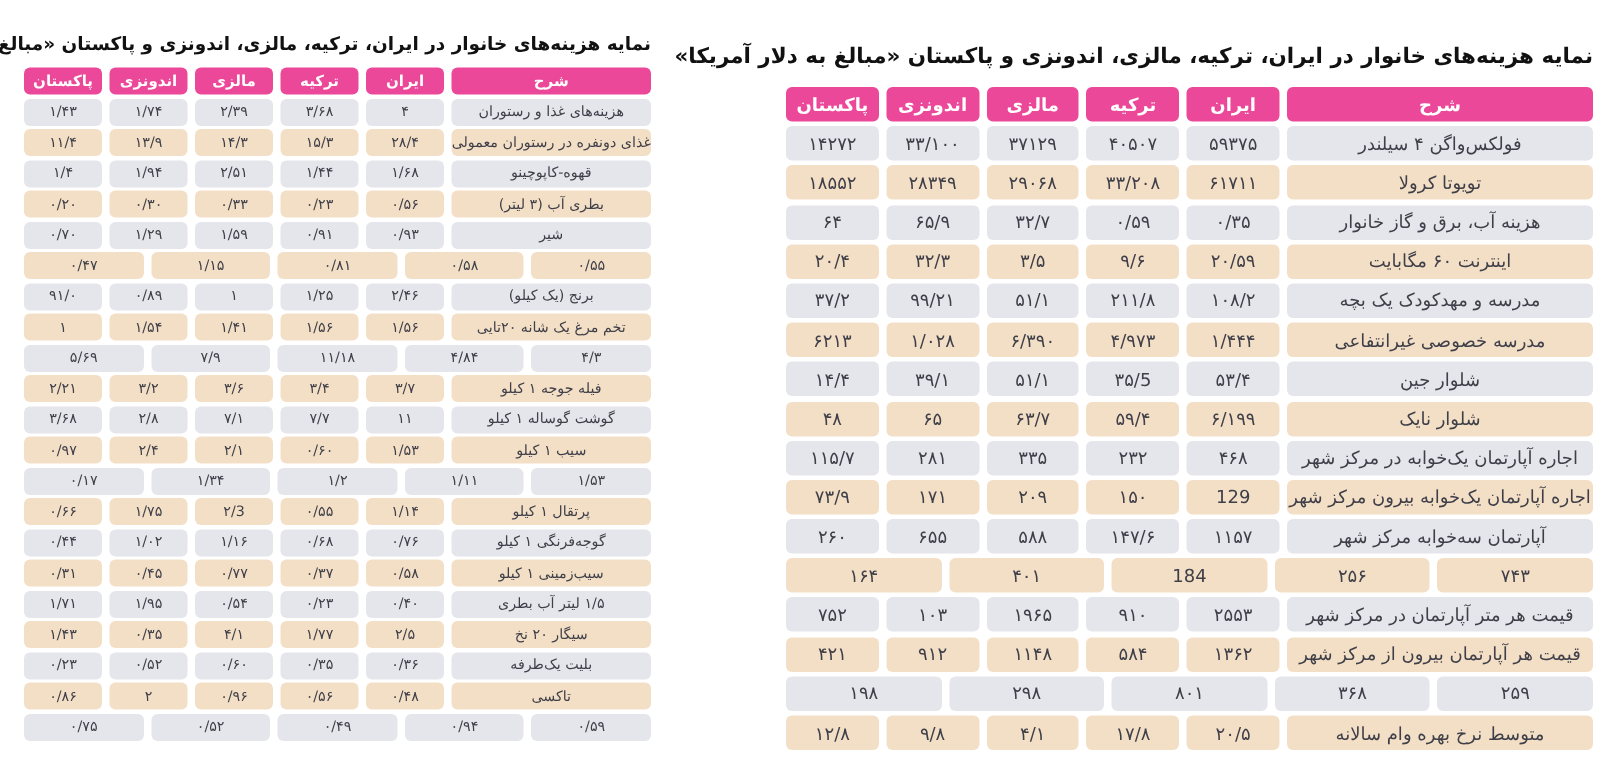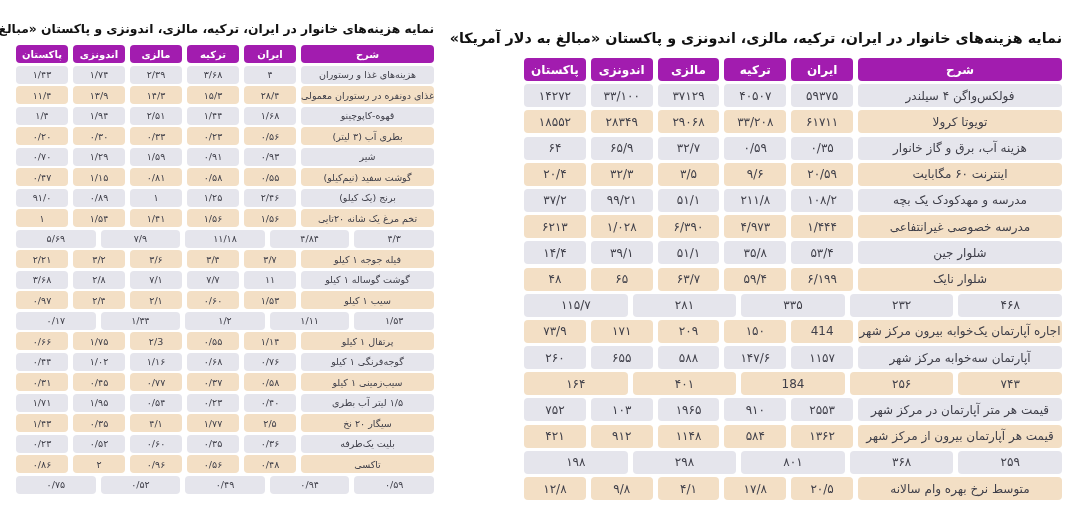--- a/index.html
+++ b/index.html
@@ -21,21 +21,21 @@
   .grid{display:flex;flex-direction:column;row-gap:var(--gap);}
   .row{display:flex;gap:5px;}
   .cell{
     display:flex;align-items:center;justify-content:center;
     border-radius:4px;height:var(--rh);
     font-size:var(--fs);color:#3f3f49;
     overflow:hidden;white-space:nowrap;
   }
   .cell.desc{width:var(--descw);flex:0 0 var(--descw);}
   .cell.val{flex:1 1 0;}
-  .row.header .cell{background:#a21caf;color:#ffffff;font-weight:bold;font-size:var(--hfs);}
+  .row.header .cell{background:#ec4899;color:#ffffff;font-weight:bold;font-size:var(--hfs);}
   .row.gray  .cell{background:#e5e5ec;}
   .row.beige .cell{background:#f3dfc5;}
 </style>
 </head>
 <body>
 
 <div class="page">
 
   <section class="table-block t-small">
     <h2 class="table-title">نمایه هزینه‌های خانوار در ایران، ترکیه، مالزی، اندونزی و پاکستان «مبالغ به دلار آمریکا»</h2>
@@ -82,21 +82,20 @@
         </div>
         <div class="row gray">
           <div class="cell desc">شیر</div>
           <div class="cell val">۰/۹۳</div>
           <div class="cell val">۰/۹۱</div>
           <div class="cell val">۱/۵۹</div>
           <div class="cell val">۱/۲۹</div>
           <div class="cell val">۰/۷۰</div>
         </div>
         <div class="row beige">
-          <div class="cell desc">گوشت سفید (نیم‌کیلو)</div>
           <div class="cell val">۰/۵۵</div>
           <div class="cell val">۰/۵۸</div>
           <div class="cell val">۰/۸۱</div>
           <div class="cell val">۱/۱۵</div>
           <div class="cell val">۰/۴۷</div>
         </div>
         <div class="row gray">
           <div class="cell desc">برنج (یک کیلو)</div>
           <div class="cell val">۲/۴۶</div>
           <div class="cell val">۱/۲۵</div>
@@ -271,43 +270,44 @@
           <div class="cell desc">مدرسه خصوصی غیرانتفاعی</div>
           <div class="cell val">۱/۴۴۴</div>
           <div class="cell val">۴/۹۷۳</div>
           <div class="cell val">۶/۳۹۰</div>
           <div class="cell val">۱/۰۲۸</div>
           <div class="cell val">۶۲۱۳</div>
         </div>
         <div class="row gray">
           <div class="cell desc">شلوار جین</div>
           <div class="cell val">۵۳/۴</div>
-          <div class="cell val">۳۵/۸</div>
+          <div class="cell val">۳۵/5</div>
           <div class="cell val">۵۱/۱</div>
           <div class="cell val">۳۹/۱</div>
           <div class="cell val">۱۴/۴</div>
         </div>
         <div class="row beige">
           <div class="cell desc">شلوار نایک</div>
           <div class="cell val">۶/۱۹۹</div>
           <div class="cell val">۵۹/۴</div>
           <div class="cell val">۶۳/۷</div>
           <div class="cell val">۶۵</div>
           <div class="cell val">۴۸</div>
         </div>
         <div class="row gray">
+          <div class="cell desc">اجاره آپارتمان یک‌خوابه در مرکز شهر</div>
           <div class="cell val">۴۶۸</div>
           <div class="cell val">۲۳۲</div>
           <div class="cell val">۳۳۵</div>
           <div class="cell val">۲۸۱</div>
           <div class="cell val">۱۱۵/۷</div>
         </div>
         <div class="row beige">
           <div class="cell desc">اجاره آپارتمان یک‌خوابه بیرون مرکز شهر</div>
-          <div class="cell val">414</div>
+          <div class="cell val">129</div>
           <div class="cell val">۱۵۰</div>
           <div class="cell val">۲۰۹</div>
           <div class="cell val">۱۷۱</div>
           <div class="cell val">۷۳/۹</div>
         </div>
         <div class="row gray">
           <div class="cell desc">آپارتمان سه‌خوابه مرکز شهر</div>
           <div class="cell val">۱۱۵۷</div>
           <div class="cell val">۱۴۷/۶</div>
           <div class="cell val">۵۸۸</div>

